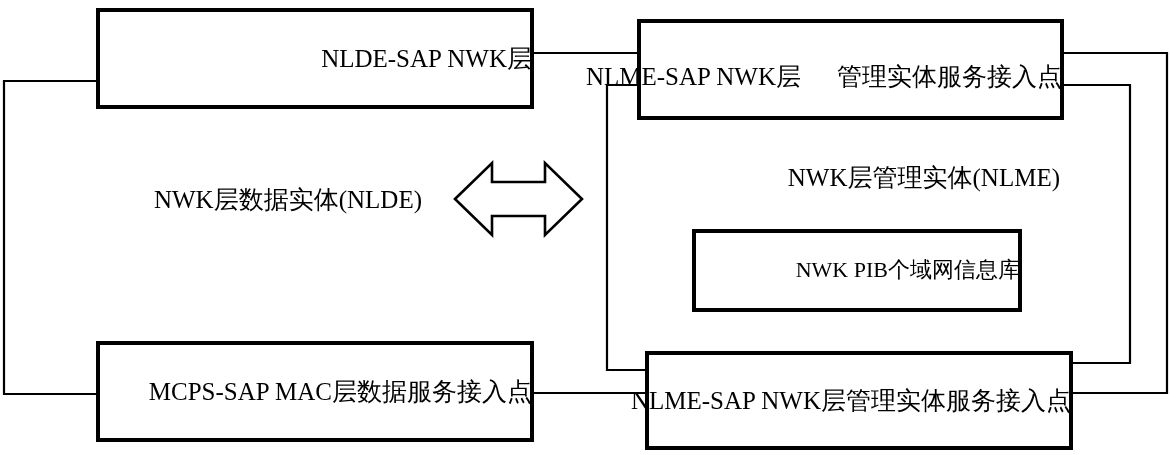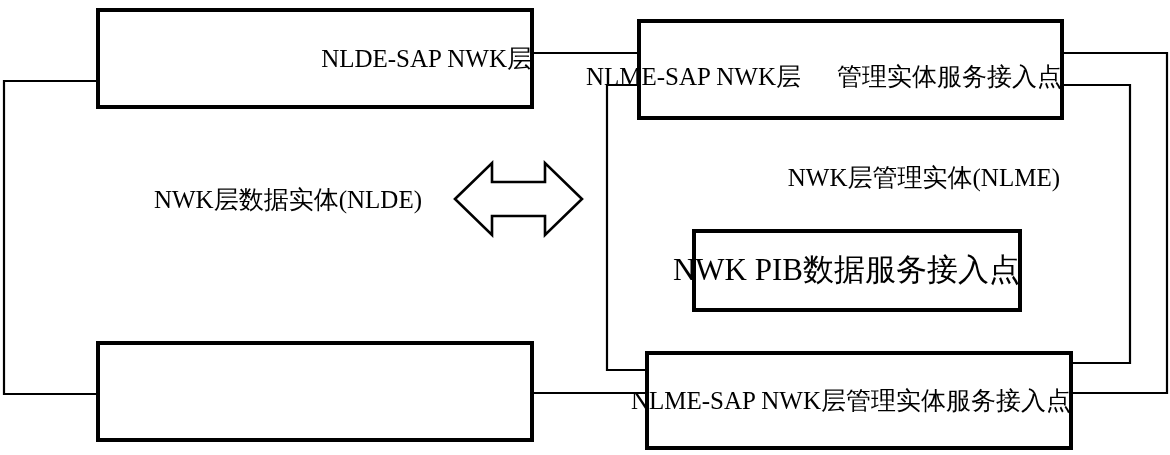--- a/index.html
+++ b/index.html
@@ -35,21 +35,21 @@
     color: #000000;
     line-height: 1.12;
     white-space: nowrap;
     pointer-events: none;
   }
   .box-label .ln {
     display: block;
   }
   .t-sap  { font-size: 25px; }
   .t-ent  { font-size: 25px; }
-  .t-pib  { font-size: 31px; }
+  .t-pib  { font-size: 22px; }
 </style>
 </head>
 <body>
 
 <div id="diagram-root">
 
   <svg class="diagram-svg" viewBox="0 0 1170 455">
 
     <g stroke="#000000" fill="none" stroke-linecap="square">
 
@@ -94,22 +94,26 @@
     <span class="ln">(NLME)</span>
   </div>
 
   <div class="box-label t-ent" style="left:52px; top:160px; width:370px; height:80px;">
     <span class="ln">NWK层数据实体</span>
     <span class="ln">(NLDE)</span>
   </div>
 
   <div class="box-label t-pib" style="left:694px; top:231px; width:326px; height:79px;">
     <span class="ln">NWK PIB</span>
+    <span class="ln">个域网信息库</span>
+  </div>
+
+  <div class="box-label t-sap" style="left:98px; top:343px; width:434px; height:97px;">
+    <span class="ln">MCPS-SAP MAC层</span>
     <span class="ln">数据服务接入点</span>
   </div>
-
 
   <div class="box-label t-sap" style="left:647px; top:353px; width:424px; height:95px;">
     <span class="ln">NLME-SAP NWK层</span>
     <span class="ln">管理实体服务接入点</span>
   </div>
 
 </div>
 
 </body></html>

